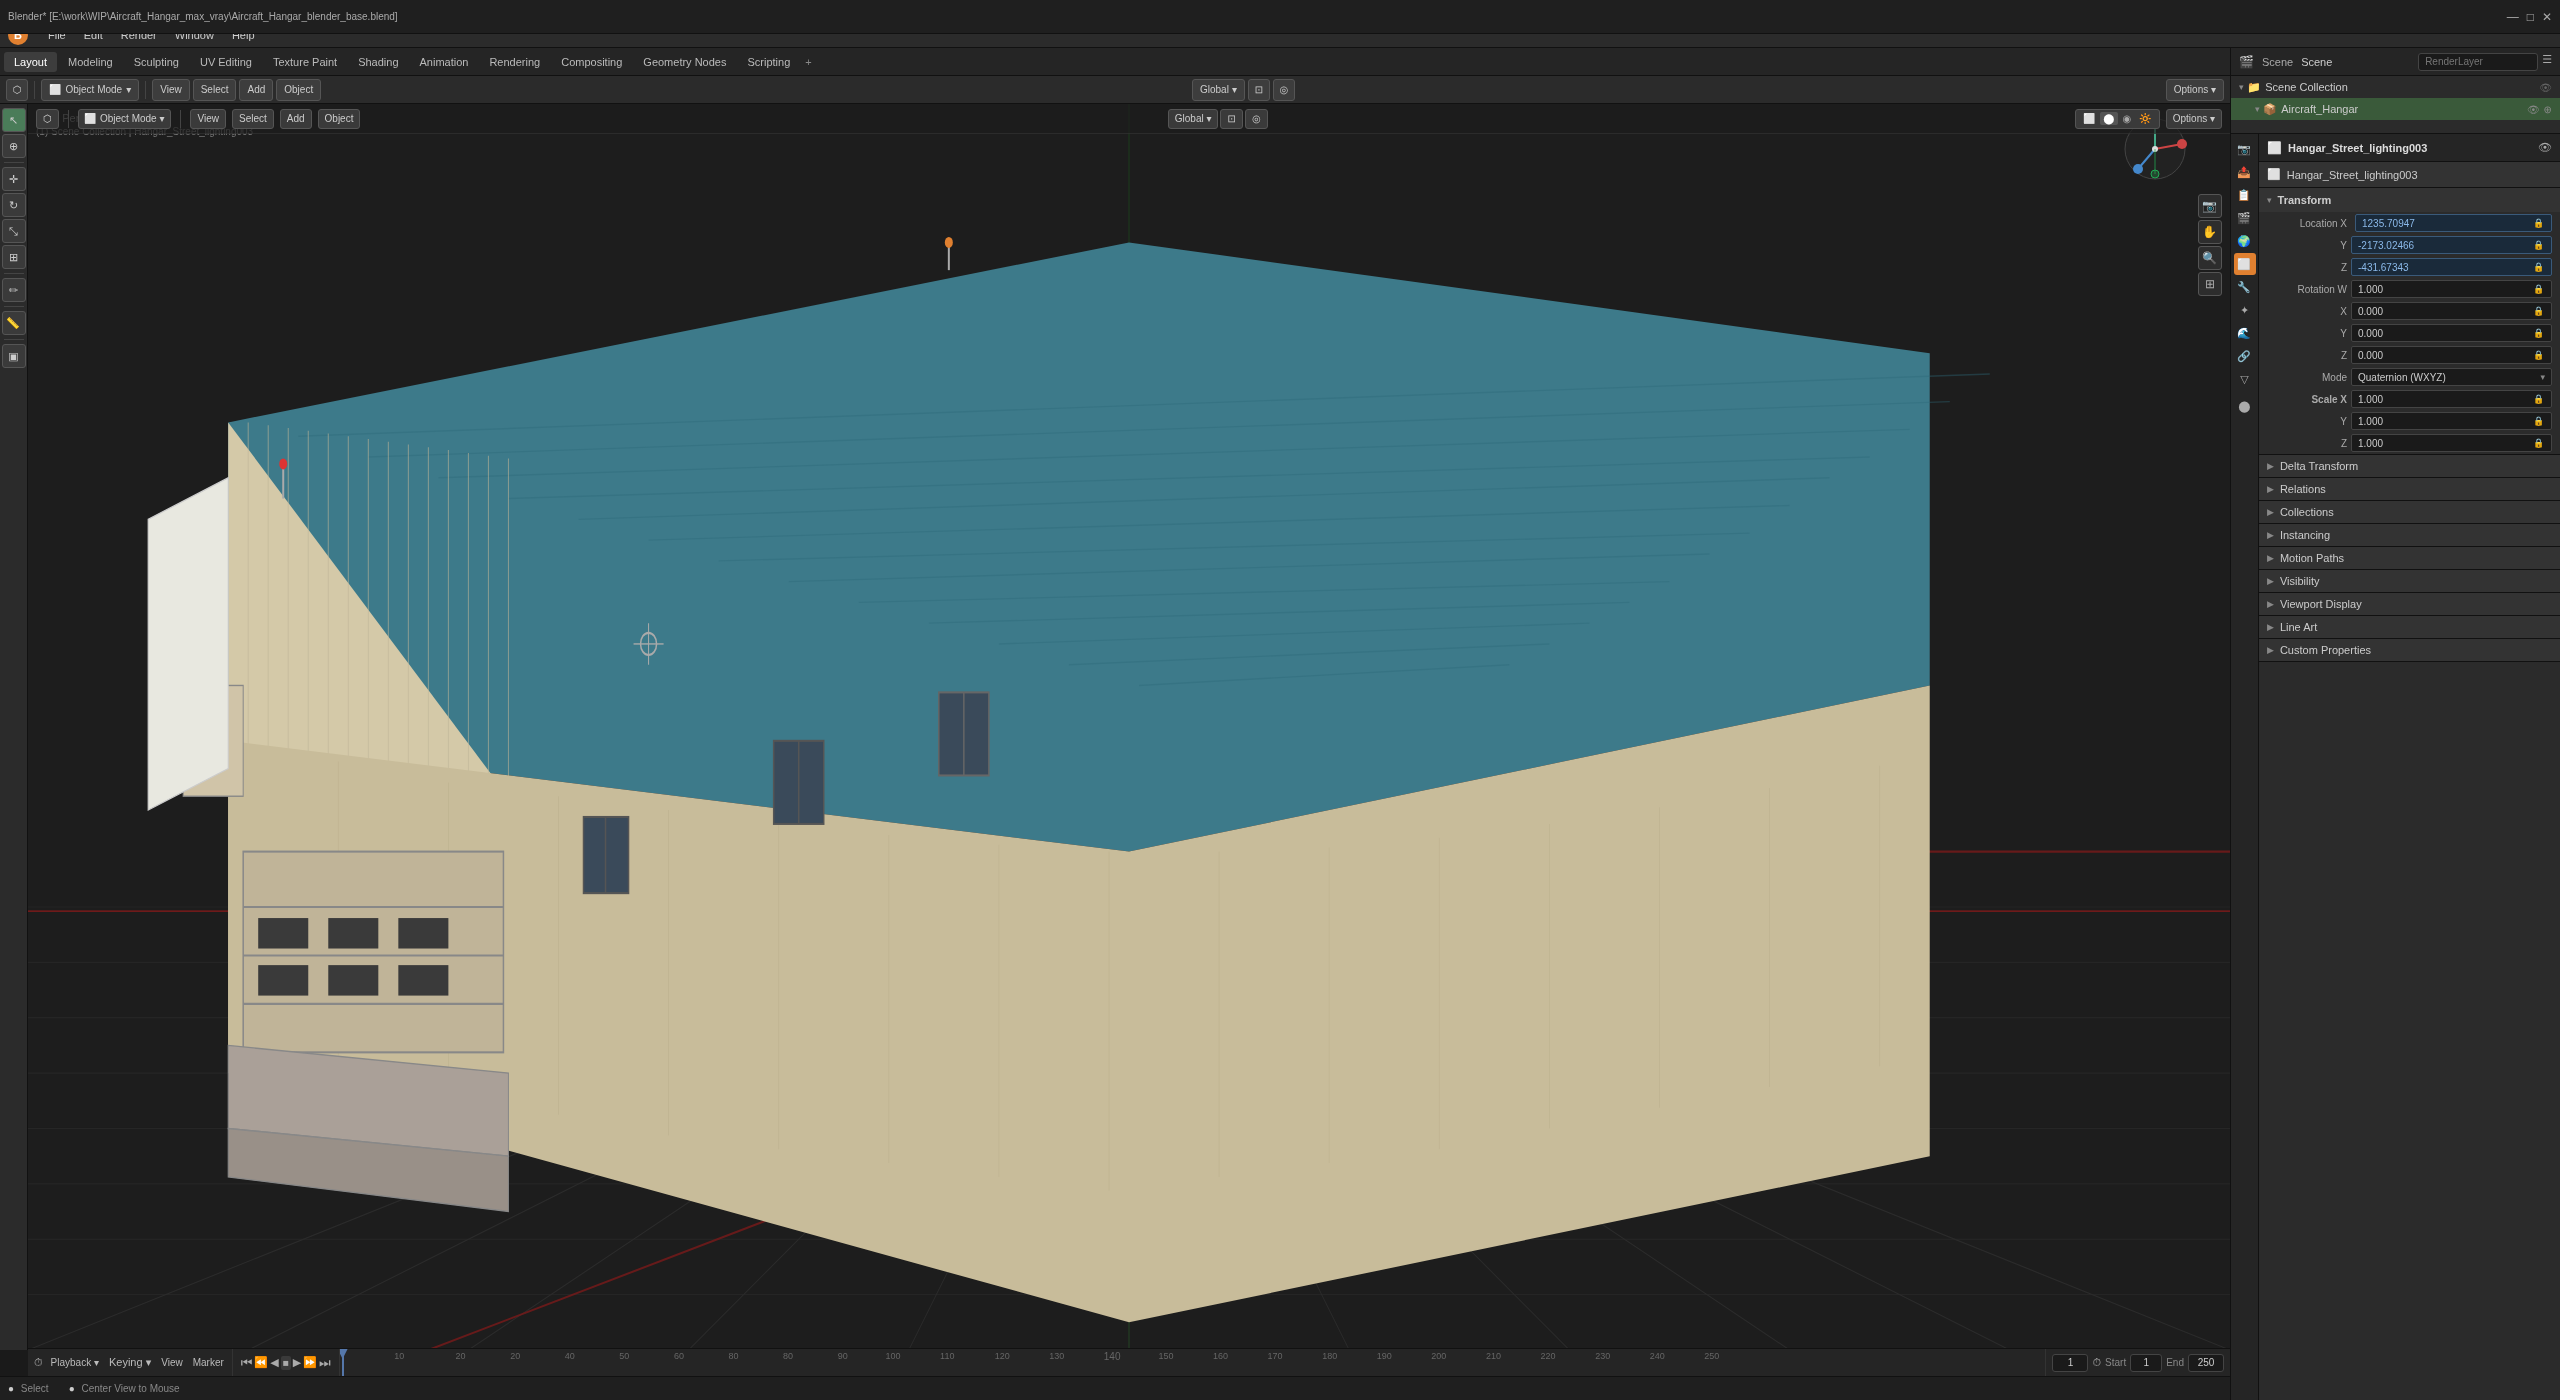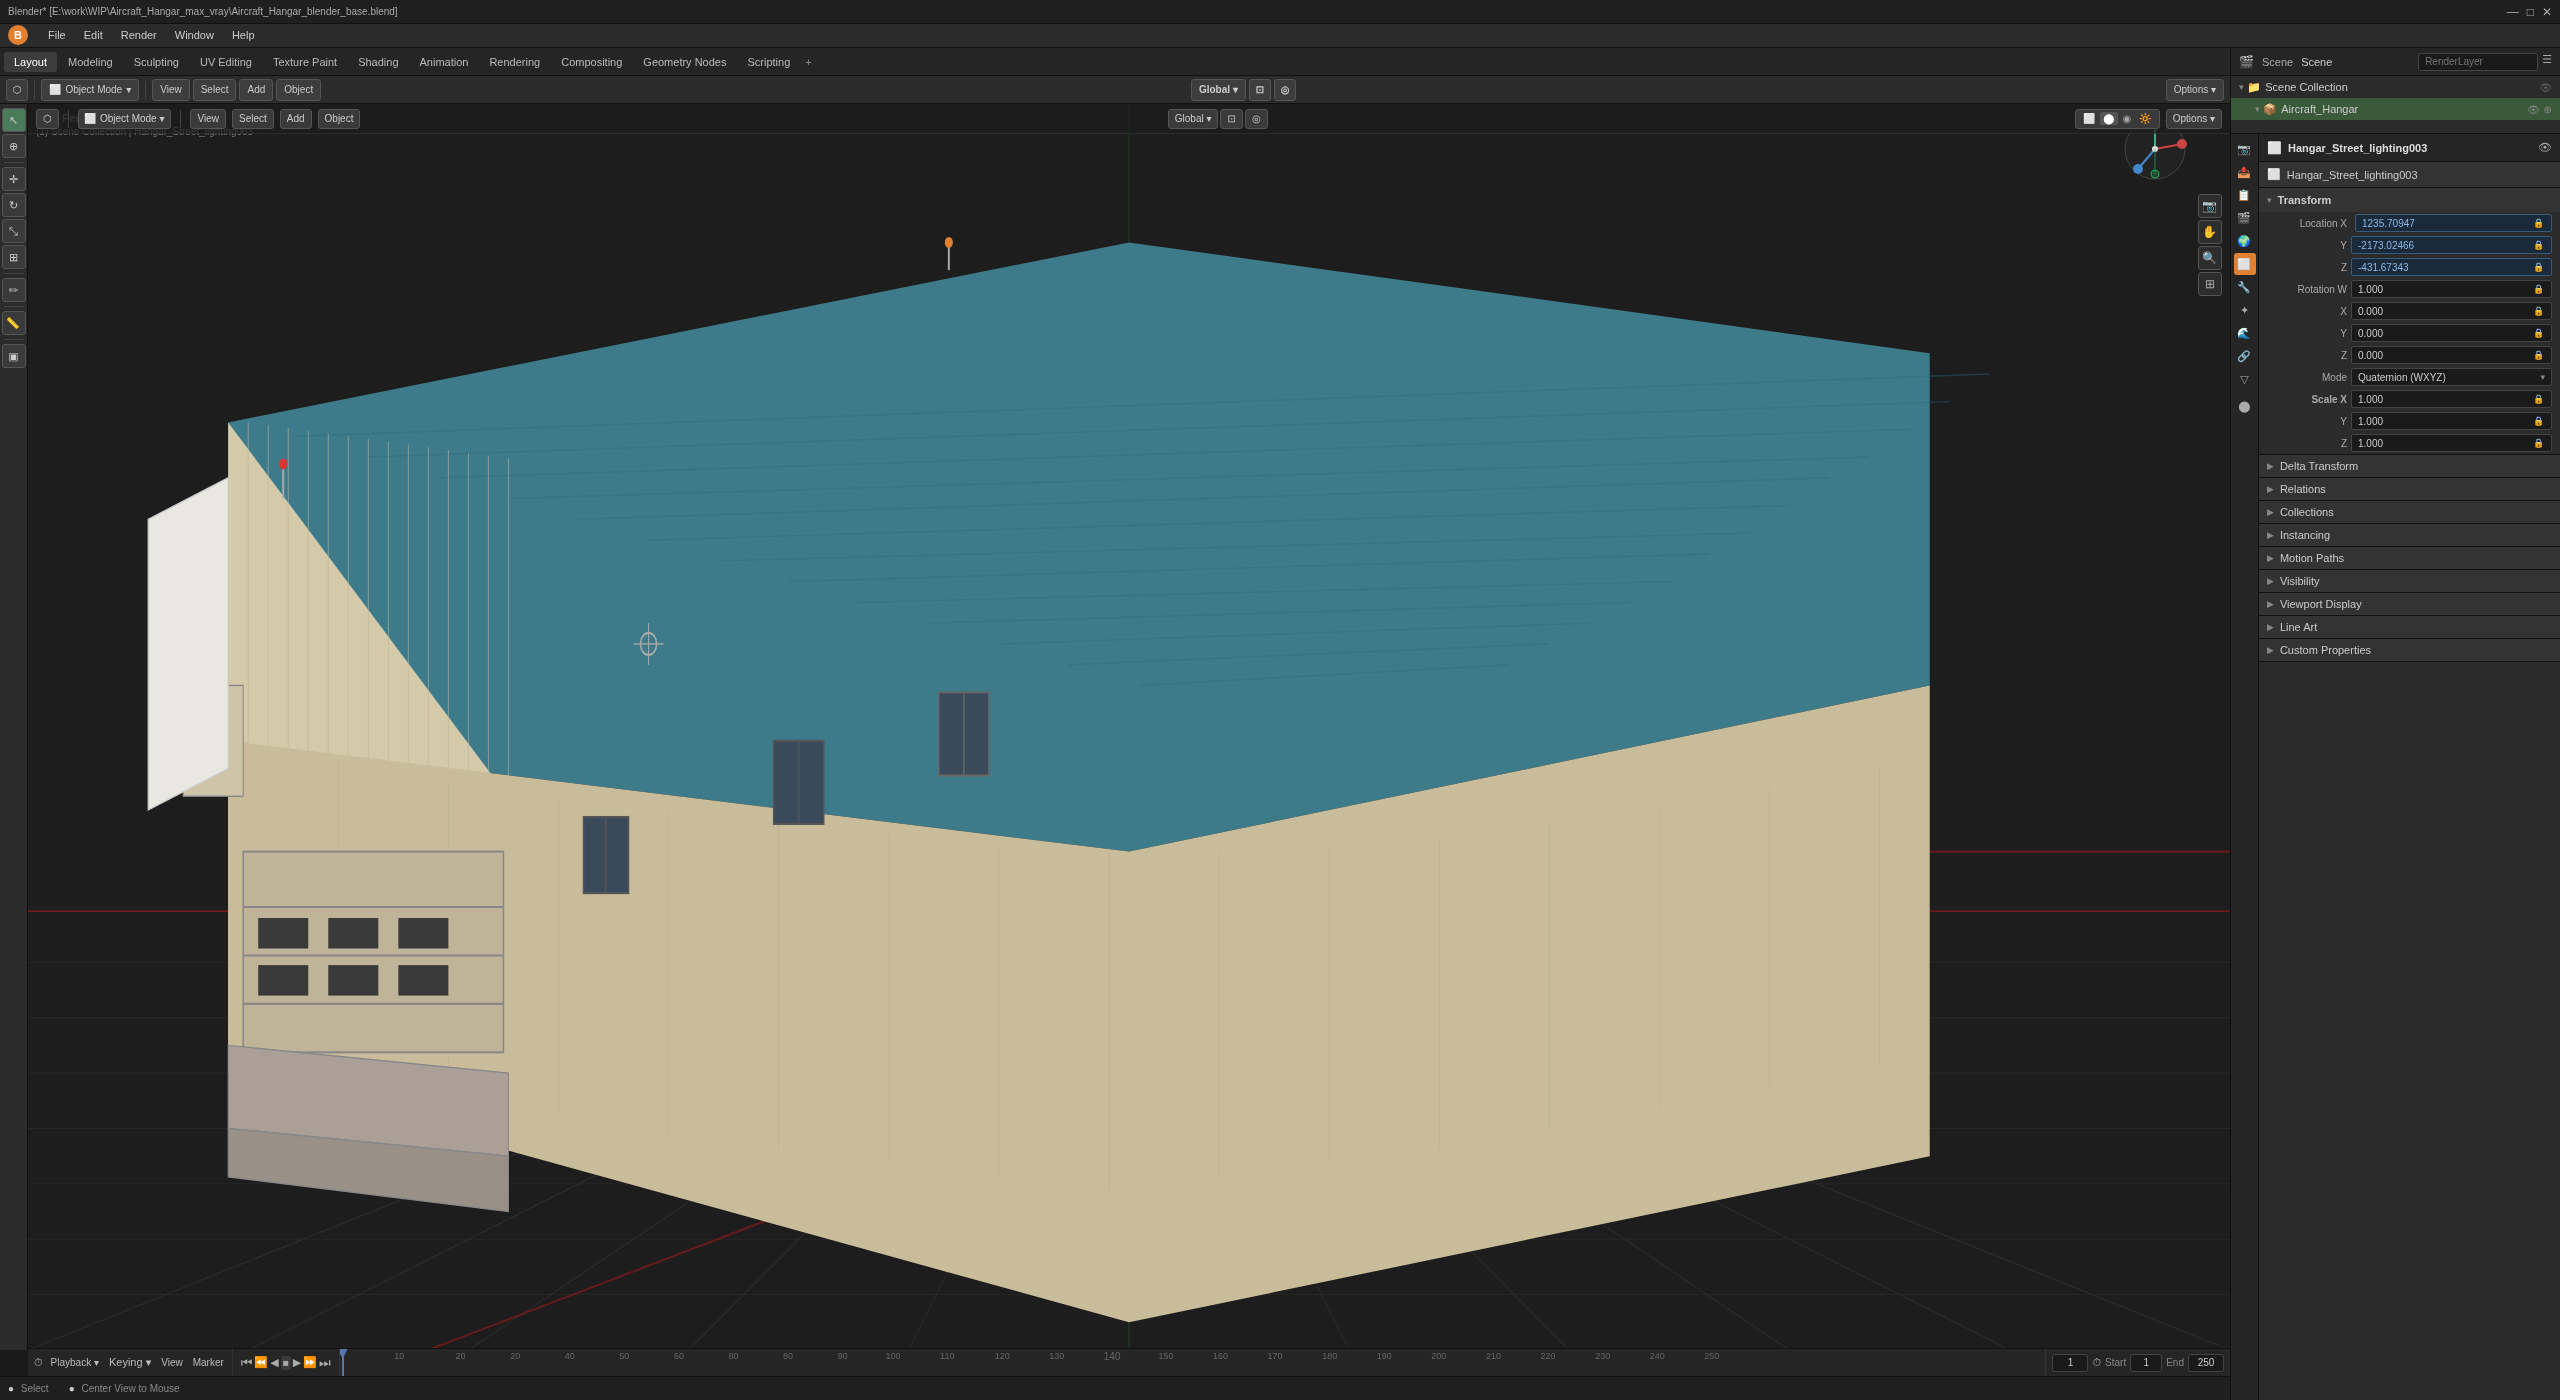--- a/index.html
+++ b/index.html
@@ -223,21 +223,21 @@
     }
 
     
     ::-webkit-scrollbar { width: 6px; height: 6px; }
     ::-webkit-scrollbar-track { background: #1a1a1a; }
     ::-webkit-scrollbar-thumb { background: #444; border-radius: 3px; }
   </style>
 </head>
 <body>
 
-<div id="title-bar" style="position:absolute;top:0;left:0;right:0;height:24px;background:#1f1f1f;display:flex;align-items:center;padding:0 8px;z-index:300;border-bottom:1px solid #111;">
+<div id="title-bar" style="position:absolute;top:0;left:0;right:0;height:34px;background:#1f1f1f;display:flex;align-items:center;padding:0 8px;z-index:300;border-bottom:1px solid #111;">
   <span style="color:#aaa;font-size:10px;">Blender* [E:\work\WIP\Aircraft_Hangar_max_vray\Aircraft_Hangar_blender_base.blend]</span>
   <div style="margin-left:auto;display:flex;gap:8px;">
     <span style="color:#aaa;cursor:pointer;font-size:12px;">—</span>
     <span style="color:#aaa;cursor:pointer;font-size:12px;">□</span>
     <span style="color:#aaa;cursor:pointer;font-size:12px;">✕</span>
   </div>
 </div>
 
 <div id="top-bar" style="position:absolute;top:22px;left:0;right:0;height:26px;background:#2b2b2b;display:flex;align-items:center;border-bottom:1px solid #111;z-index:100;">
   <div style="width:28px;height:28px;display:flex;align-items:center;justify-content:center;margin-left:4px;">
@@ -287,21 +287,21 @@
     <span style="margin-left:4px;">Object Mode</span>
     <span style="margin-left:4px;">▾</span>
   </div>
   <div class="toolbar-sep"></div>
   <div class="toolbar-btn">View</div>
   <div class="toolbar-btn">Select</div>
   <div class="toolbar-btn">Add</div>
   <div class="toolbar-btn">Object</div>
   <div class="toolbar-spacer"></div>
 
-  <div style="display:flex;align-items:center;gap:3px;font-weight:bold;">
+  <div style="display:flex;align-items:center;gap:3px;">
     <div class="toolbar-btn">
       <span>Global</span>
       <span style="margin-left:3px;">▾</span>
     </div>
     <div class="toolbar-btn" style="width:22px;padding:0;justify-content:center;">⊡</div>
     <div class="toolbar-btn" style="width:22px;padding:0;justify-content:center;">◎</div>
   </div>
   <div class="toolbar-spacer"></div>
 
   <div class="toolbar-btn">Options ▾</div>

